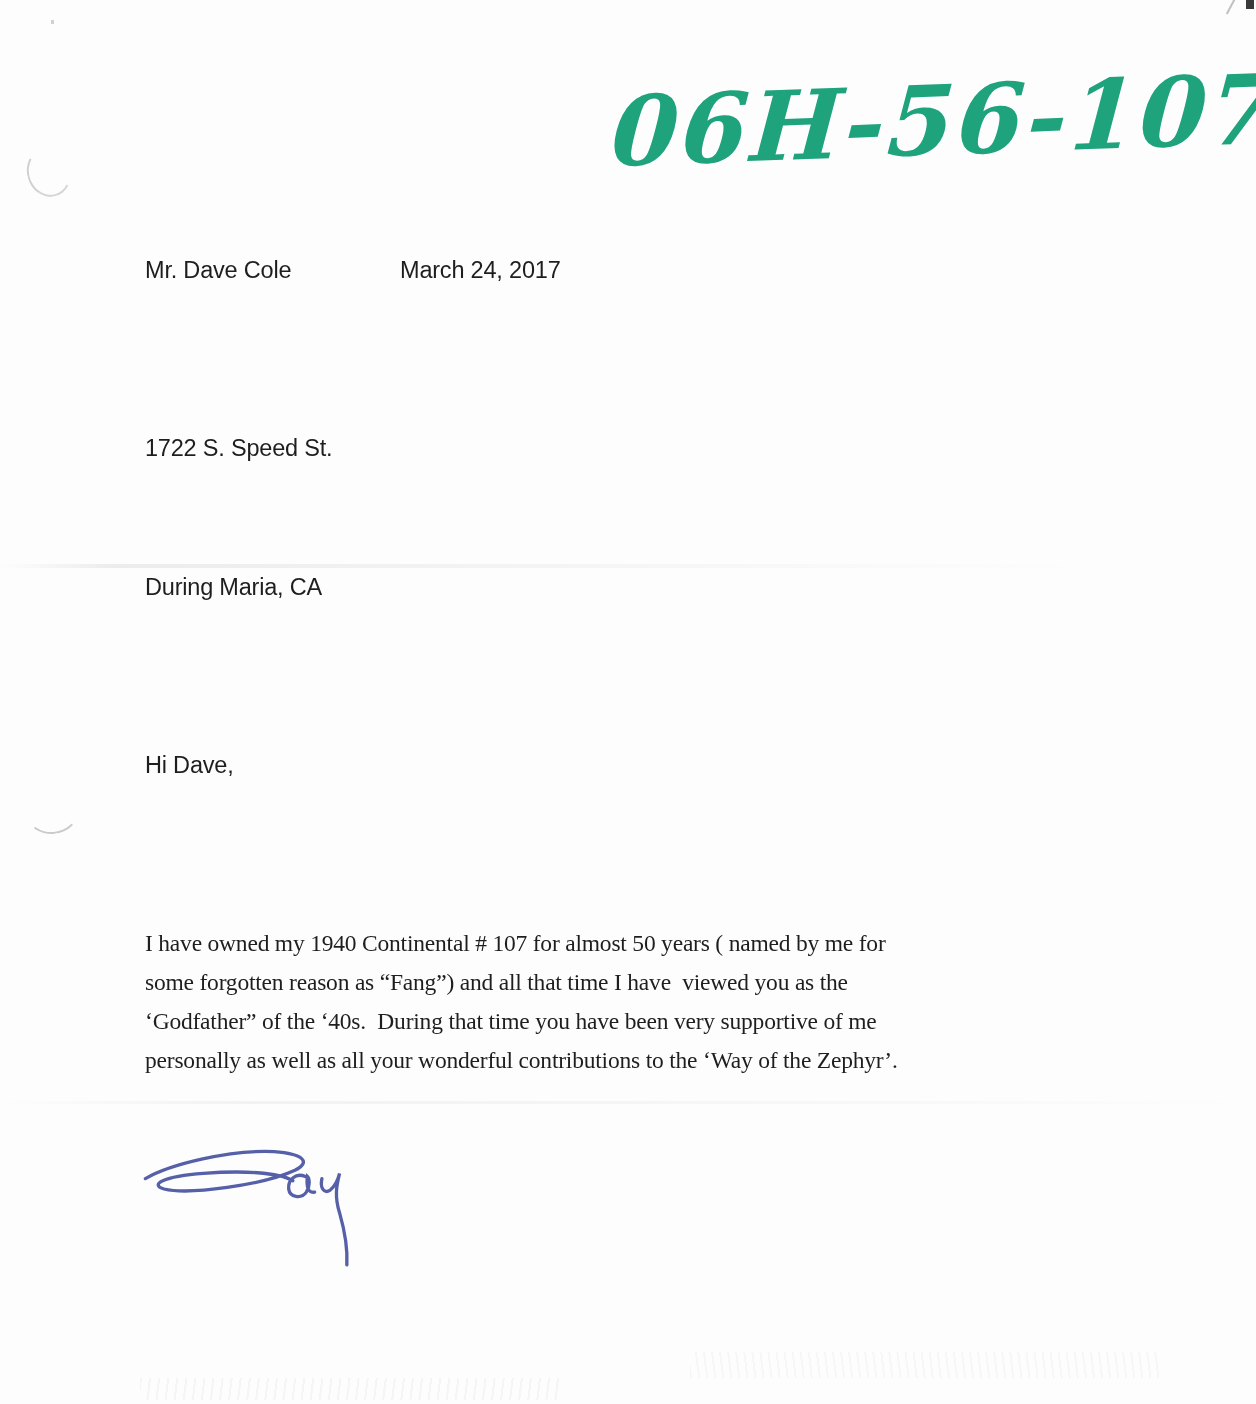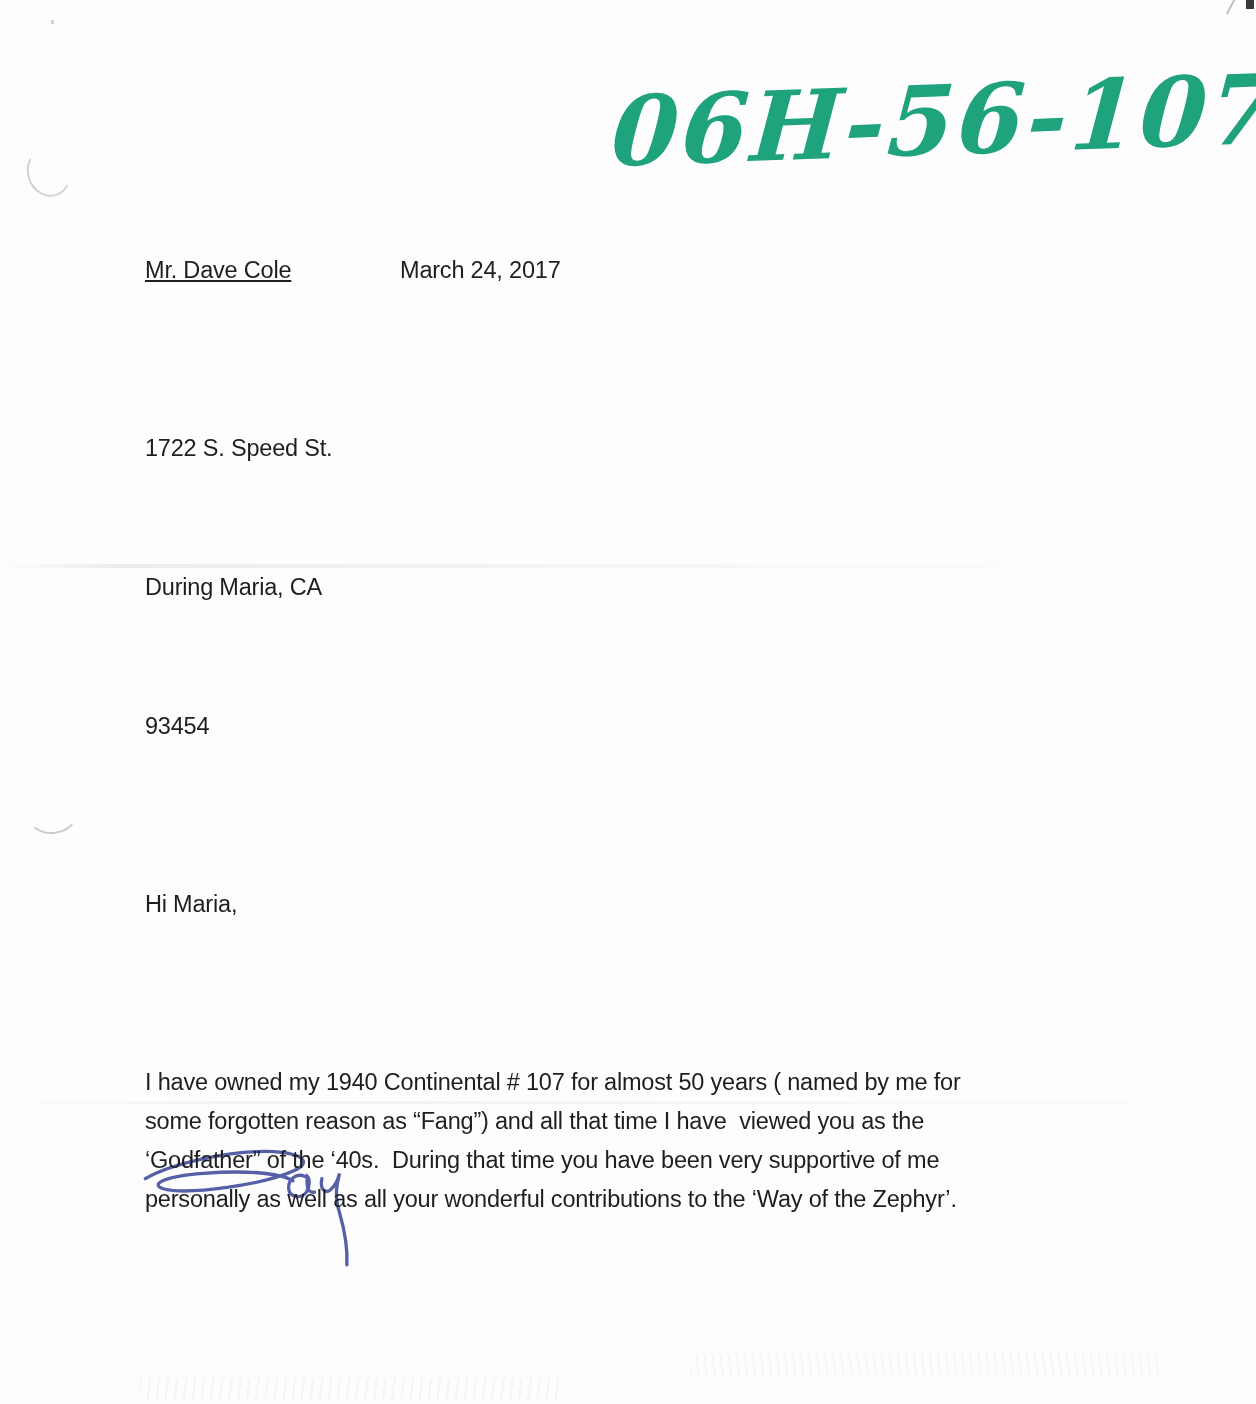--- a/index.html
+++ b/index.html
@@ -11,22 +11,22 @@
   }
   .page { position:absolute; inset:0; background:#fdfdfd; }
 
   
   .content {
     position:absolute; left:145px; top:134px; width:1040px;
     font-size:23.5px; line-height:39px; letter-spacing:-0.2px;
     white-space:pre;
   }
   .line { margin-bottom:22px; }
-  .para { margin-bottom:22px; }
-  .recipient { display:inline-block; width:255px;text-decoration:underline; }
+  .para { margin-bottom:22px;font-family:Liberation Serif, serif; }
+  .recipient { display:inline-block; width:255px; }
 
   
   .green-code {
     position:absolute; left:612px; top:64px;
     font-family:"DejaVu Serif", serif; font-style:italic; font-weight:700;
     font-size:96px; color:#1ea37c; letter-spacing:3px;
     transform:rotate(-2deg) skewX(-6deg); white-space:nowrap;
   }
 
   
@@ -76,23 +76,22 @@
       <path d="M176,42 c-2,9 2,15 8,11 c5,-4 8,-12 9,-16 c-3,12 -5,22 0,38 c4,14 8,32 7,50"></path>
     </g>
   </svg>
 
   <div class="content">
 
     <div class="line"><span class="recipient">Mr. Dave Cole</span><span>March 24, 2017</span></div>
 
     <div class="line">1722 S. Speed St.</div>
     <div class="line">During Maria, CA</div>
-    <div class="line">93454</div>
 
-    <div class="line">Hi Maria,</div>
+    <div class="line">Hi Dave,</div>
 
     <div class="para">I have owned my 1940 Continental # 107 for almost 50 years ( named by me for
 some forgotten reason as “Fang”) and all that time I have  viewed you as the
 ‘Godfather” of the ‘40s.  During that time you have been very supportive of me
 personally as well as all your wonderful contributions to the ‘Way of the Zephyr’.</div>
 
     
 
     
 

